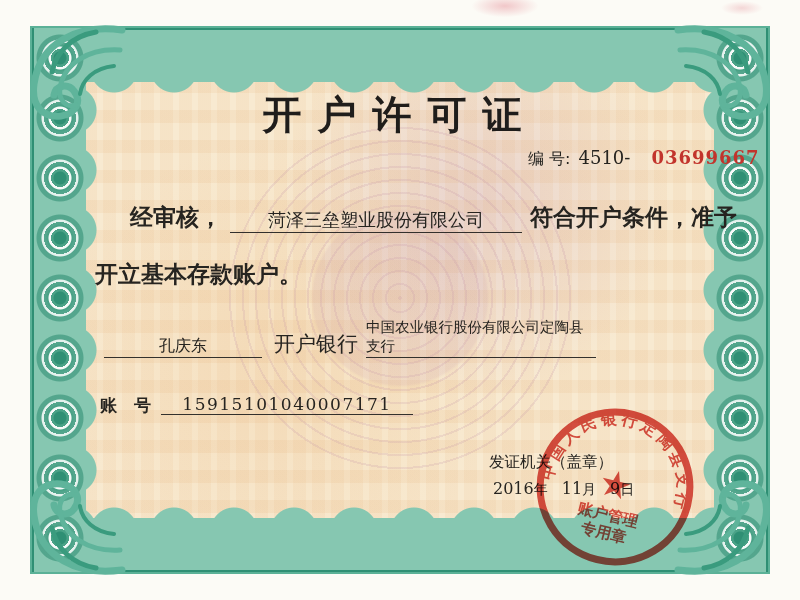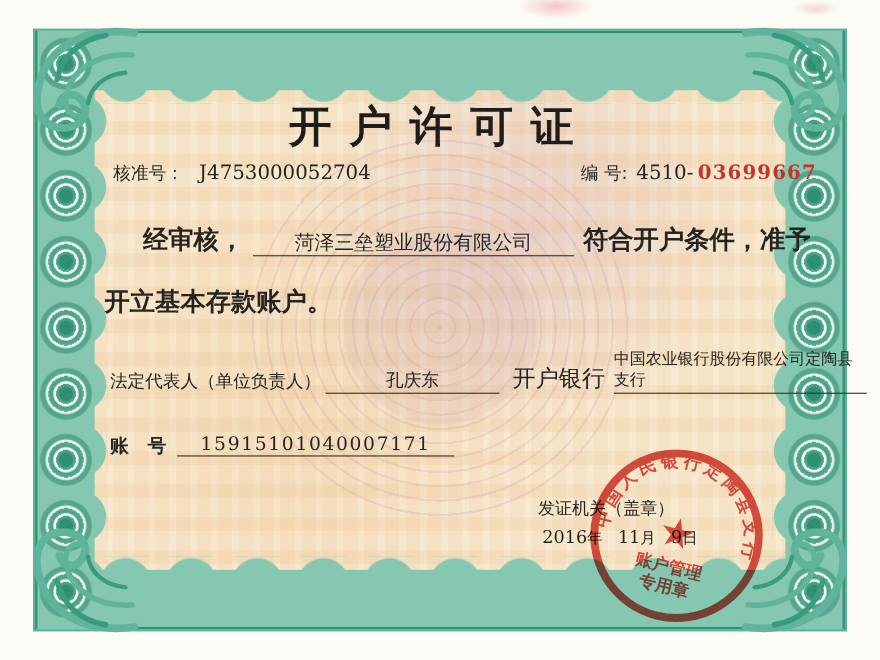--- a/index.html
+++ b/index.html
@@ -70,21 +70,21 @@
   
   .serif{font-family:"DejaVu Serif","Liberation Serif",serif;}
   .title{position:absolute;left:0;right:0;top:88px;margin:0;text-align:center;
     font-family:"DejaVu Serif","Liberation Serif",serif;font-size:39px;font-weight:bold;
     letter-spacing:16px;color:#1f1d1b;}
   .row{position:absolute;color:#262420;}
   .approval{left:103px;top:147px;font-size:16px;}
   .approval .val{font-size:18px;margin-left:14px;}
   .serial{left:528px;top:147px;font-size:16px;}
   .serial .val{font-size:18px;margin-left:8px;}
-  .serial .red{color:#c2342c;font-weight:bold;letter-spacing:1px;margin-left:4px;}
+  .serial .red{color:#c2342c;font-weight:bold;letter-spacing:1px;margin-left:21px;}
   .line1{left:130px;top:202px;display:flex;align-items:flex-end;font-size:23px;font-weight:600;}
   .uline{border-bottom:1.6px solid #33302c;text-align:center;}
   .company-box{width:292px;margin:0 8px;font-weight:normal;}
   .company-box span{font-size:18px;}
   .line2{left:95px;top:259px;font-size:23px;font-weight:600;}
   .line3{left:100px;top:318px;display:flex;align-items:flex-end;font-size:16px;font-weight:500;}
   .rep-box{width:158px;margin-left:4px;}
   .rep-box span{font-size:16px;}
   .bank-label{margin-left:12px;font-size:21px;white-space:nowrap;}
   .bank-box{width:230px;margin-left:8px;font-weight:normal;font-size:14.5px;line-height:1.3;
@@ -150,40 +150,36 @@
     <g fill="none" stroke="#5fb49b" stroke-linecap="round">
       <path d="M96,8 C52,2 14,20 8,62 C5,84 17,96 35,94 C50,92 56,79 48,69 C42,61 30,63 28,73" stroke-width="7"></path>
       <path d="M94,28 C62,26 38,42 34,66 C32,78 40,86 50,83" stroke-width="5"></path>
       <path d="M70,10 C46,14 30,30 26,50" stroke-width="5" stroke="#3a9b7e"></path>
       <path d="M88,44 C68,46 56,58 54,72" stroke-width="4" stroke="#3a9b7e"></path>
     </g>
   </svg>
 
   <h1 class="title">开户许可证</h1>
 
-  <div class="row approval">
-    <span>核准号：</span><span class="serif val">J4753000052704</span>
-  </div>
 
   <div class="row serial">
     <span>编 号:</span><span class="serif val">4510-</span><span class="serif val red">03699667</span>
   </div>
 
   <div class="row line1">
     <span>经审核，</span>
     <span class="uline company-box"><span class="serif">菏泽三垒塑业股份有限公司</span></span>
     <span>符合开户条件，准予</span>
   </div>
 
   <div class="row line2">
     <span>开立基本存款账户。</span>
   </div>
 
   <div class="row line3">
-    <span>法定代表人（单位负责人）</span>
     <span class="uline rep-box"><span class="serif">孔庆东</span></span>
     <span class="bank-label">开户银行</span>
     <span class="serif bank-box">中国农业银行股份有限公司定陶县支行</span>
   </div>
 
   <div class="row line4">
     <span>账　号</span>
     <span class="uline acct-box"><span class="serif">15915101040007171</span></span>
   </div>
 

